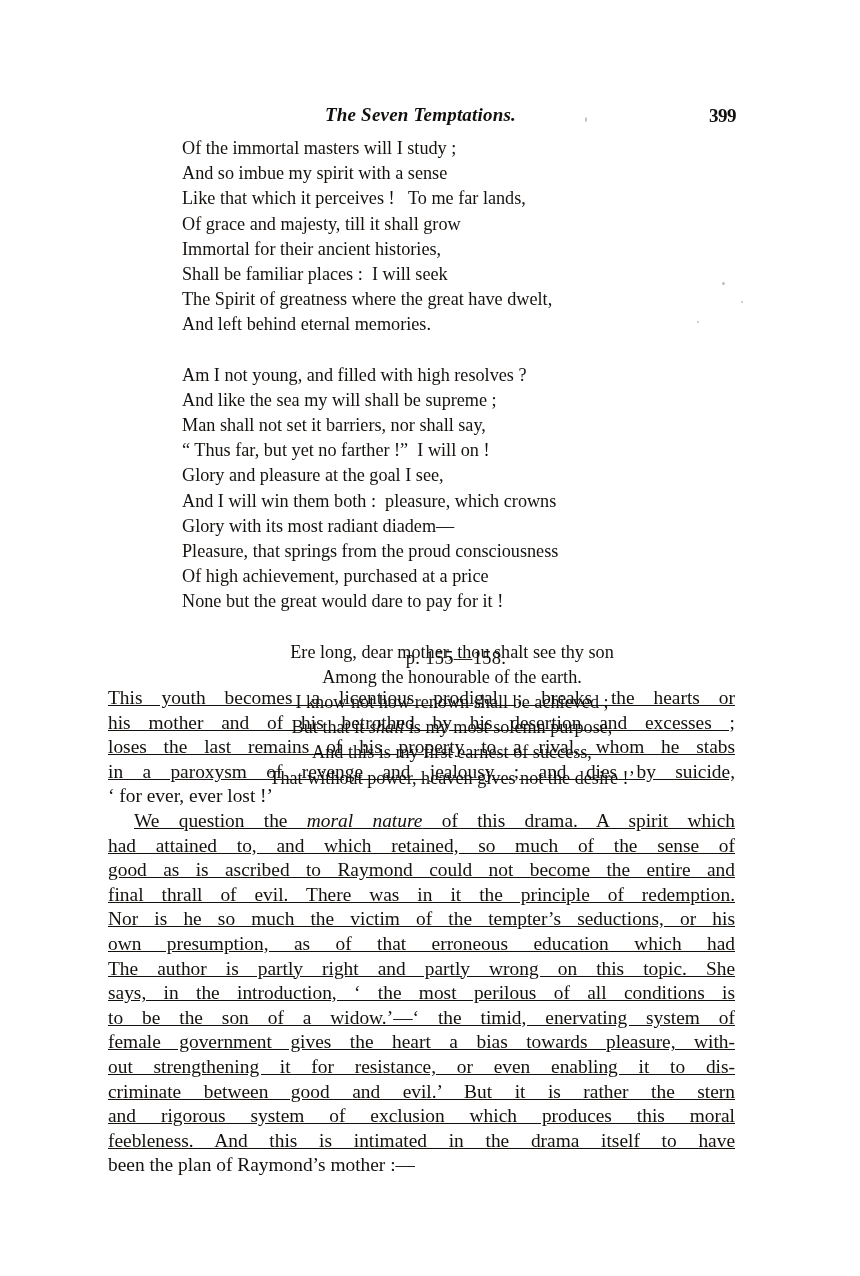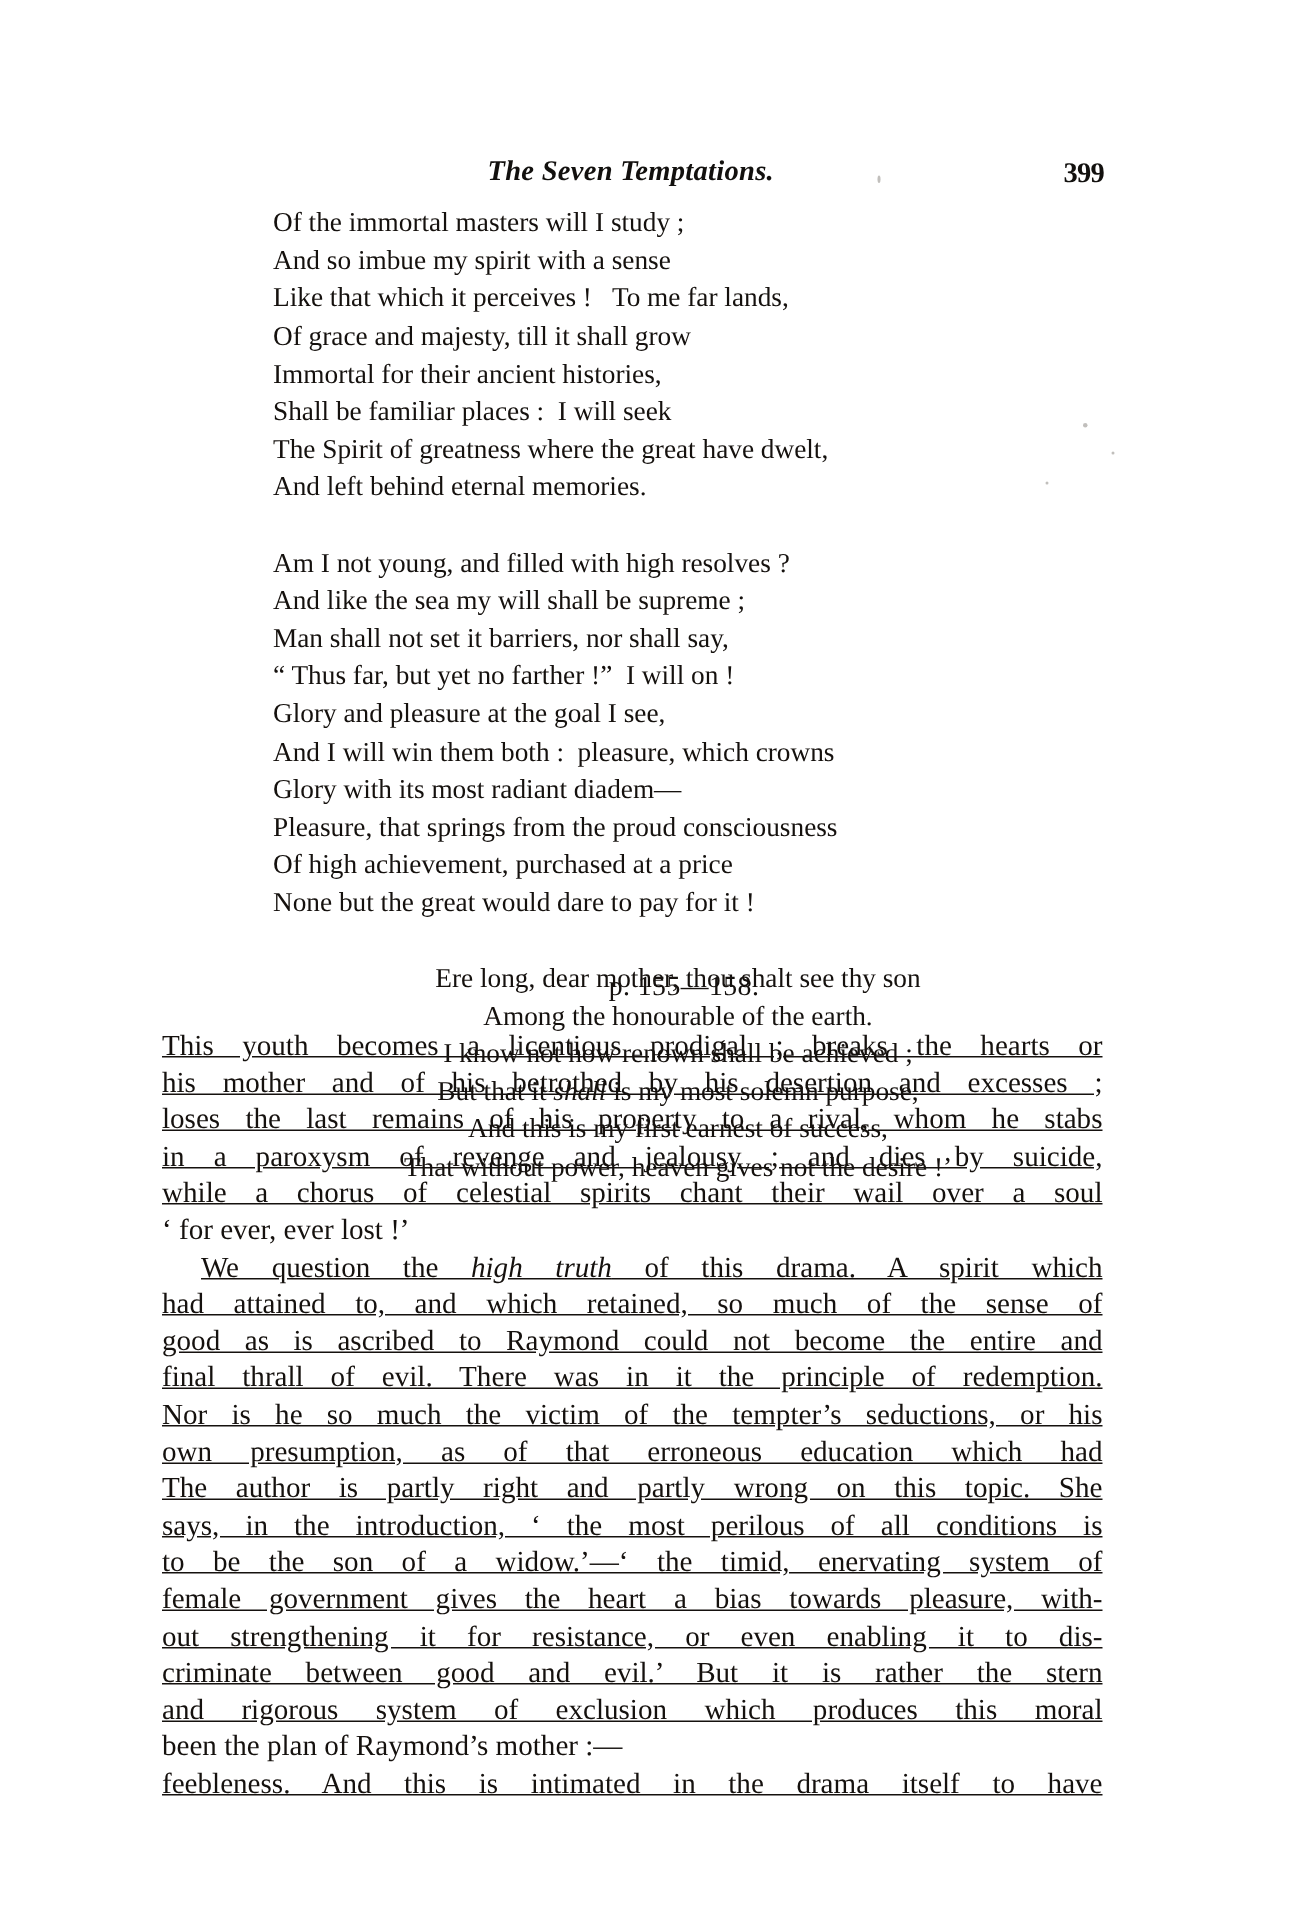--- a/index.html
+++ b/index.html
@@ -154,40 +154,39 @@
 
   <div class="citation">p. 155—158.</div>
 
   <div class="prose">
 
     <div>
       <div class="pline justify">This youth becomes a licentious prodigal ; breaks the hearts or</div>
       <div class="pline justify">his mother and of his betrothed by his desertion and excesses ;</div>
       <div class="pline justify">loses the last remains of his property to a rival, whom he stabs</div>
       <div class="pline justify">in a paroxysm of revenge and jealousy ; and dies by suicide,</div>
-      <div class="pline justify">while a chorus of celestial spirits chant their wail over a soul</div>
       <div class="pline">‘ for ever, ever lost !’</div>
     </div>
 
     <div>
-      <div class="pline justify" style="text-indent:26px;">We question the <i>high truth</i> of this drama.   A spirit which</div>
+      <div class="pline justify" style="text-indent:26px;">We question the <i>moral nature</i> of this drama.   A spirit which</div>
       <div class="pline justify">had attained to, and which retained, so much of the sense of</div>
       <div class="pline justify">good as is ascribed to Raymond could not become the entire and</div>
       <div class="pline justify">final thrall of evil.   There was in it the principle of redemption.</div>
       <div class="pline justify">Nor is he so much the victim of the tempter’s seductions, or his</div>
       <div class="pline justify">own presumption, as of that erroneous education which had</div>
       <div class="pline justify">The author is partly right and partly wrong on this topic.   She</div>
       <div class="pline justify">says, in the introduction, ‘ the most perilous of all conditions is</div>
       <div class="pline justify">to be the son of a widow.’—‘ the timid, enervating system of</div>
       <div class="pline justify">female government gives the heart a bias towards pleasure, with-</div>
       <div class="pline justify">out strengthening it for resistance, or even enabling it to dis-</div>
       <div class="pline justify">criminate between good and evil.’   But it is rather the stern</div>
       <div class="pline justify">and rigorous system of exclusion which produces this moral</div>
+      <div class="pline justify">feebleness.   And this is intimated in the drama itself to have</div>
       <div class="pline">been the plan of Raymond’s mother :—</div>
-      <div class="pline justify">feebleness.   And this is intimated in the drama itself to have</div>
     </div>
   </div>
 
   <span class="speck" style="left:722px; top:282px; width:3px; height:3px;"></span>
   <span class="speck" style="left:741px; top:301px; width:2px; height:2px;"></span>
   <span class="speck" style="left:697px; top:321px; width:2px; height:2px;"></span>
   <span class="speck" style="left:585px; top:117px; width:2px; height:5px;"></span>
 
 </div>
 

